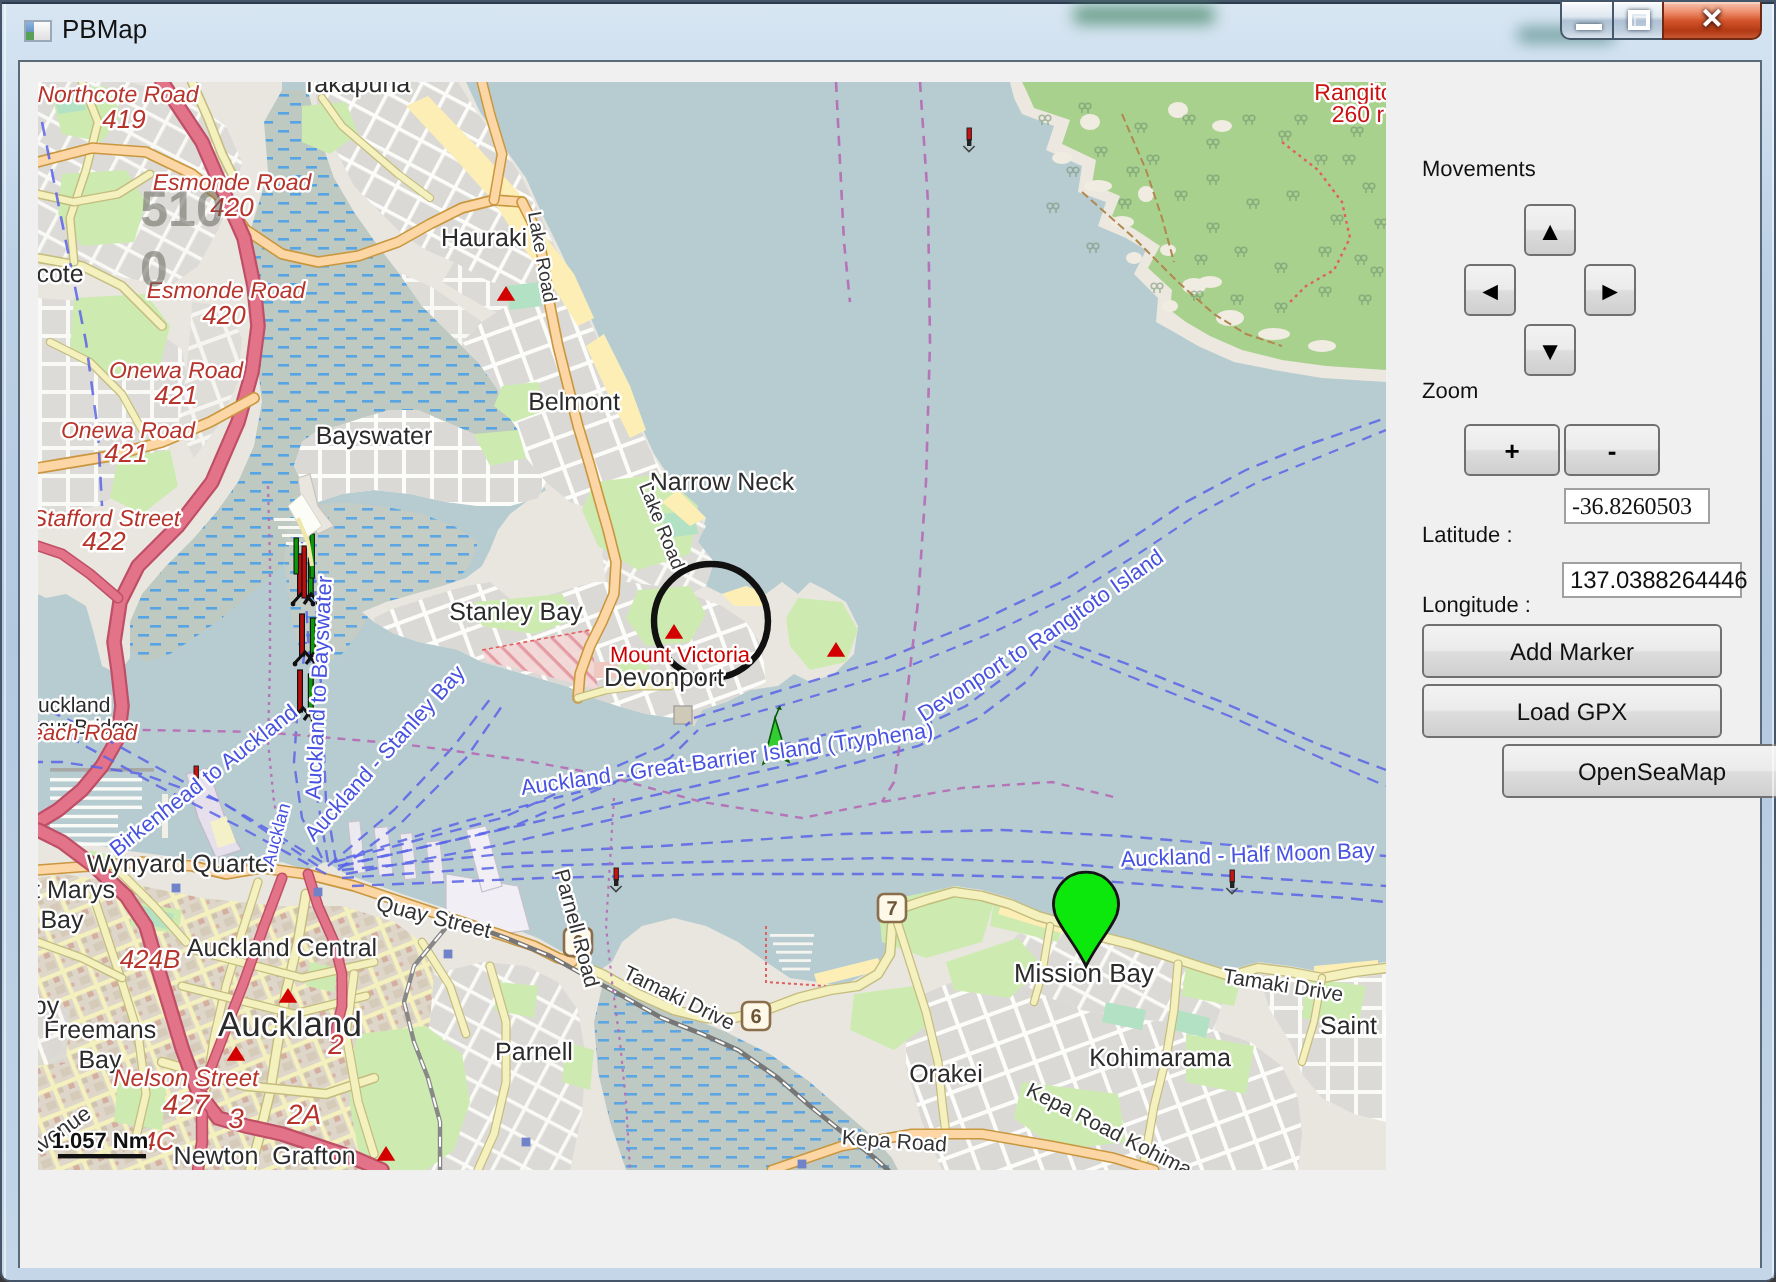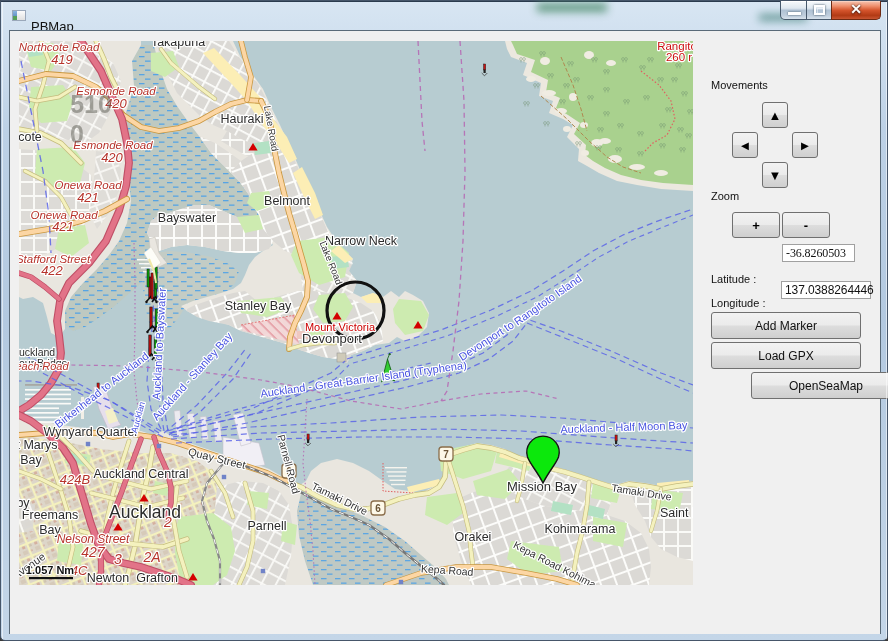--- a/index.html
+++ b/index.html
@@ -4,21 +4,21 @@
 body { width:888px; height:641px; font-family:"Liberation Sans",sans-serif; overflow:hidden; background:#3a3a3a; }
 #win { position:absolute; left:0; top:0; width:888px; height:641px;
   background:linear-gradient(180deg,#d8e6f3 0%,#bdd1e6 20%,#b3c9e0 50%,#c4d6e8 100%);
   border:1px solid #46566a; border-radius:0 0 5px 5px; box-sizing:border-box; }
 #win::before { content:""; position:absolute; left:0; top:0; right:0; height:1px; background:#2b3b4e; }
 #win::after { content:""; position:absolute; left:1px; top:1px; bottom:1px; width:1px; background:rgba(255,255,255,0.55); box-shadow: 884px 0 0 rgba(255,255,255,0.55); }
 #titlebar { position:absolute; left:0; top:0; width:100%; height:30px; }
 #ticon { position:absolute; left:11px; top:9px; width:14px; height:11px; background:linear-gradient(180deg,#fcfcfc,#e0e0e0); border:1px solid #9aa8ba; }
 #ticon::before { content:""; position:absolute; left:0px; top:0px; width:4px; height:9px; background:linear-gradient(180deg,#8ab4e0,#4a7ab0); }
 #ticon::after { content:""; position:absolute; left:0px; top:5px; width:4px; height:4px; background:#58a058; }
-#ttext { position:absolute; left:30px; top:18px; font-size:13px; color:#121212; }
+#ttext { position:absolute; left:30px; top:6px; font-size:13px; color:#121212; }
 .smudge1 { position:absolute; left:536px; top:2px; width:70px; height:9px; background:#4a8a6a; filter:blur(4px); opacity:0.8; }
 .smudge2 { position:absolute; left:758px; top:13px; width:48px; height:7px; background:#3a7a72; filter:blur(4px); opacity:0.7; }
 #capbtns { position:absolute; left:779px; top:0; width:101px; height:19px; }
 .cb { position:absolute; top:0; height:19px; border:1px solid #46586b; border-top:none; background:linear-gradient(180deg,#f8fafc 0%,#dfe8f0 40%,#b0c2d4 52%,#bfcedd 80%,#d8e2ec 100%); box-shadow:inset 0 1px 0 #fff; }
 .cb.min { left:0; width:27px; border-radius:0 0 0 5px; }
 .cb.max { left:26px; width:26px; }
 .cb.close { left:51px; width:50px; border-radius:0 0 5px 0;
   background:linear-gradient(180deg,#f6c5b2 0%,#ee8f6d 28%,#d4542c 52%,#b23a14 80%,#c85532 100%); border-color:#6e2a12; box-shadow:inset 0 1px 0 #f8d0c0; }
 .minbar { position:absolute; left:7px; top:11px; width:13px; height:3px; background:#fff; box-shadow:0 0 2px #345; }
 .maxbox { position:absolute; left:7px; top:4px; width:11px; height:10px; border:2px solid #fff; box-shadow:0 0 2px #345; }
@@ -483,19 +483,19 @@
 <path d="M 524 442 C 518 430 511 423 508.5 416 A 16.2 16.2 0 1 1 539.5 416 C 537 423 530 430 524 442 Z" fill="#0ce80c" stroke="#151515" stroke-width="1.4"></path>
  </svg>
  <div class="lbl" style="left:710px;top:78px;">Movements</div>
  <div class="navbtn" style="left:761px;top:101px;"><span>▲</span></div>
  <div class="navbtn" style="left:731px;top:131px;"><span>◄</span></div>
  <div class="navbtn" style="left:791px;top:131px;"><span>►</span></div>
  <div class="navbtn" style="left:761px;top:161px;"><span>▼</span></div>
  <div class="lbl" style="left:710px;top:189px;">Zoom</div>
  <div class="navbtn" style="left:731px;top:211px;width:48px;height:26px;"><span style="font-weight:bold;">+</span></div>
  <div class="navbtn" style="left:781px;top:211px;width:48px;height:26px;"><span style="font-weight:bold;">-</span></div>
- <div class="lbl" style="left:710px;top:261px;margin-top:11px;">Latitude :</div>
+ <div class="lbl" style="left:710px;top:261px;">Latitude :</div>
  <div class="tbox" style="left:781px;top:243px;width:73px;font-family:Liberation Serif, serif;">-36.8260503</div>
  <div class="lbl" style="left:710px;top:282px;margin-top:14px;">Longitude :</div>
  <div class="tbox" style="left:780px;top:280px;width:90px;">137.0388264446</div>
  <div class="pushbtn" style="top:311px;"><span>Add Marker</span></div>
  <div class="pushbtn" style="top:341px;"><span>Load GPX</span></div>
  <div class="pushbtn" style="top:371px;margin-left:40px;"><span>OpenSeaMap</span></div>
 </div>
 </body></html>

